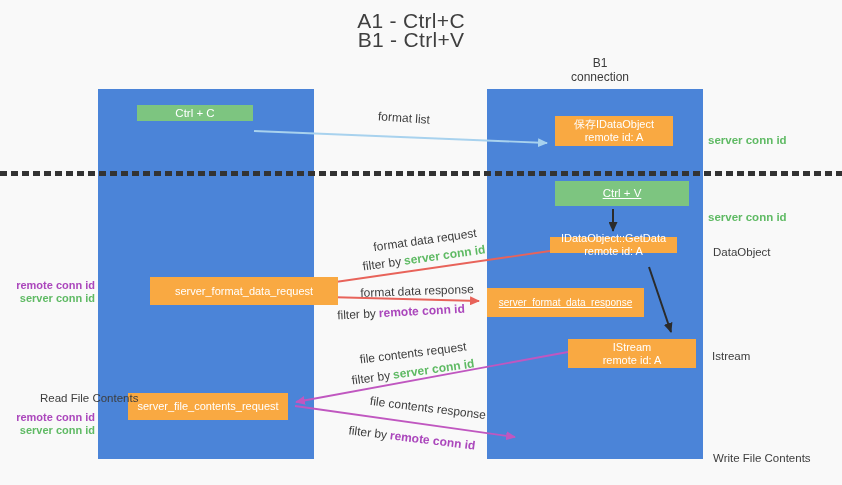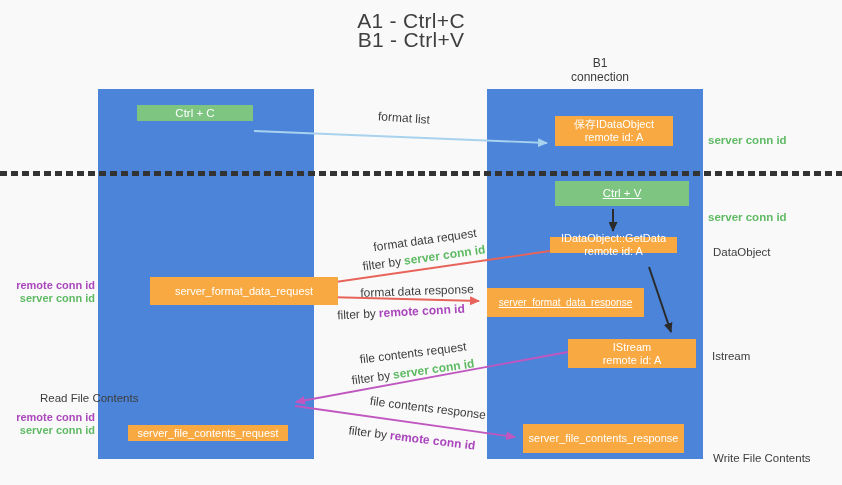--- a/index.html
+++ b/index.html
@@ -125,25 +125,22 @@
   <div class="node orange" style="left:130px;top:277px;width:188px;height:28px;margin-left:20px;">
     <span style="font-size:11px;">server_format_data_request</span>
   </div>
   <div class="node orange" style="left:487px;top:288px;width:157px;height:29px;">
     <span style="font-size:10px;text-decoration:underline;">server_format_data_response</span>
   </div>
   <div class="node orange" style="left:568px;top:339px;width:128px;height:29px;font-size:11px;">
     <div>IStream</div>
     <div>remote id: A</div>
   </div>
-  <div class="node orange" style="left:128px;top:393px;width:160px;height:16px;margin-top:32px;">
+  <div class="node orange" style="left:128px;top:393px;width:160px;height:27px;">
     <span style="font-size:11px;">server_file_contents_request</span>
-  </div>
-  <div class="node orange" style="left:523px;top:424px;width:161px;height:29px;">
-    <span style="font-size:11px;">server_file_contents_response</span>
   </div>
 
   <div class="mid-label" style="left:404px;top:118px;--rot:4deg;">
     <span>format list</span>
   </div>
   <div class="mid-label" style="left:425px;top:240px;--rot:-8deg;">
     <span>format data request</span>
   </div>
   <div class="mid-label" style="left:424px;top:258px;--rot:-8deg;">
     <span>filter by</span><span class="sep"></span><span class="green-text">server conn id</span>

